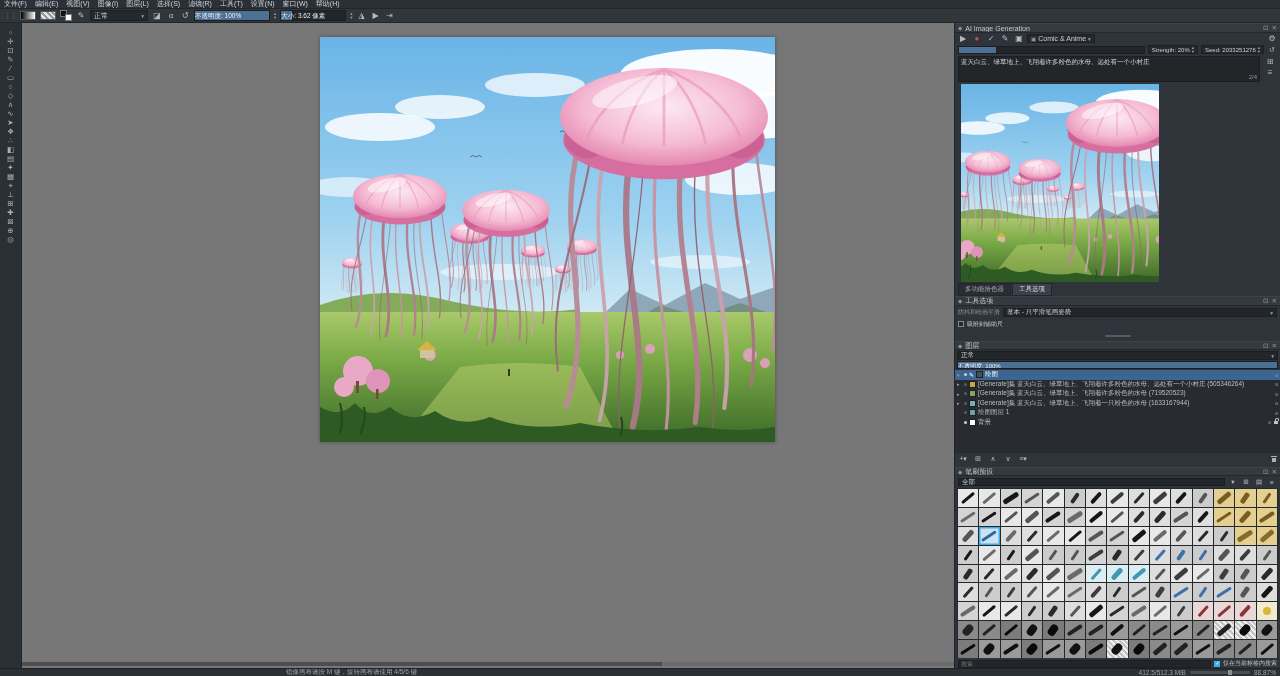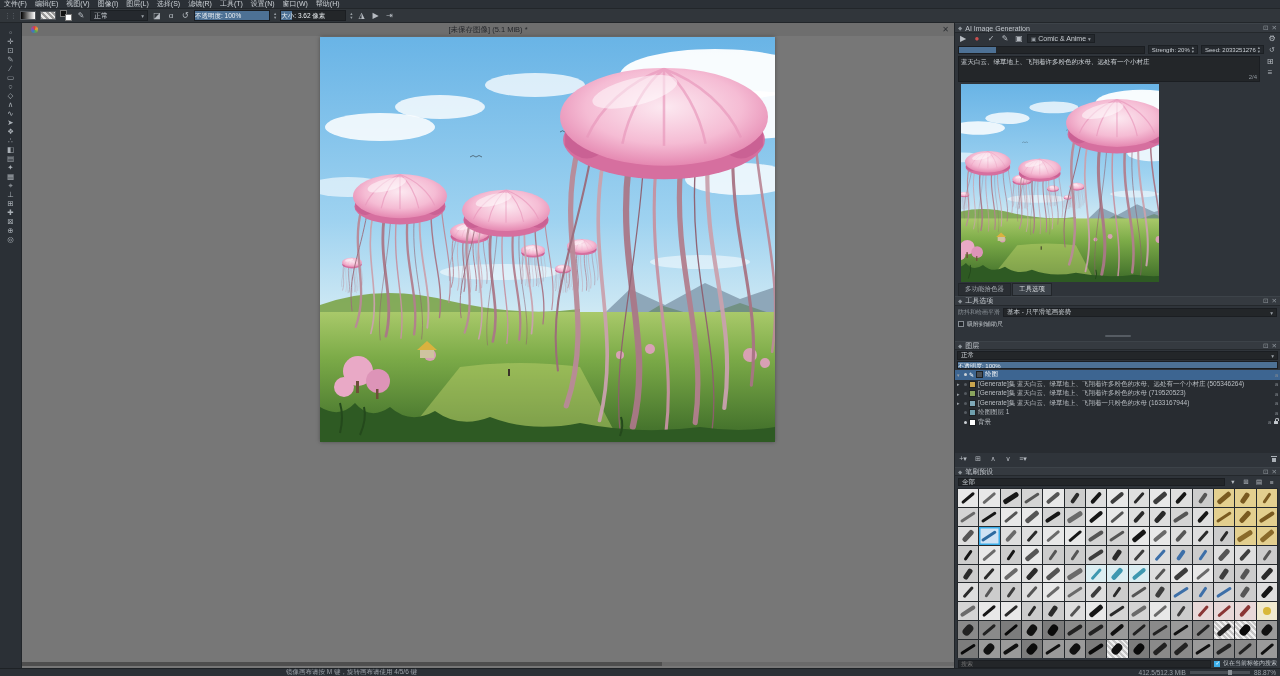--- a/index.html
+++ b/index.html
@@ -188,25 +188,20 @@
       <span class="tool">⌖</span>
       <span class="tool">⊥</span>
       <span class="tool">⊞</span>
       <span class="tool">✚</span>
       <span class="tool">⊠</span>
       <span class="tool">⊕</span>
       <span class="tool">◎</span>
     </div>
 
   <div id="mdi">
-    <div id="subwin-bar">
-      <span class="logo"></span>
-      <div id="subwin-title">[未保存图像] (5.1 MiB) *</div>
-      <span id="subwin-close">✕</span>
-    </div>
 
     <div id="artwork">
       <svg id="artwork-svg" viewBox="0 0 455 405" width="455" height="405" preserveAspectRatio="xMidYMid slice">
         <defs>
           <linearGradient id="g-sky" x1="0" y1="0" x2="0" y2="1">
             <stop offset="0" stop-color="#69b4e6"></stop>
               <stop offset="0.45" stop-color="#9ed2f0"></stop>
             <stop offset="0.68" stop-color="#cfe9f4"></stop>
           </linearGradient>
           <linearGradient id="g-grass" x1="0" y1="0" x2="0" y2="1">

